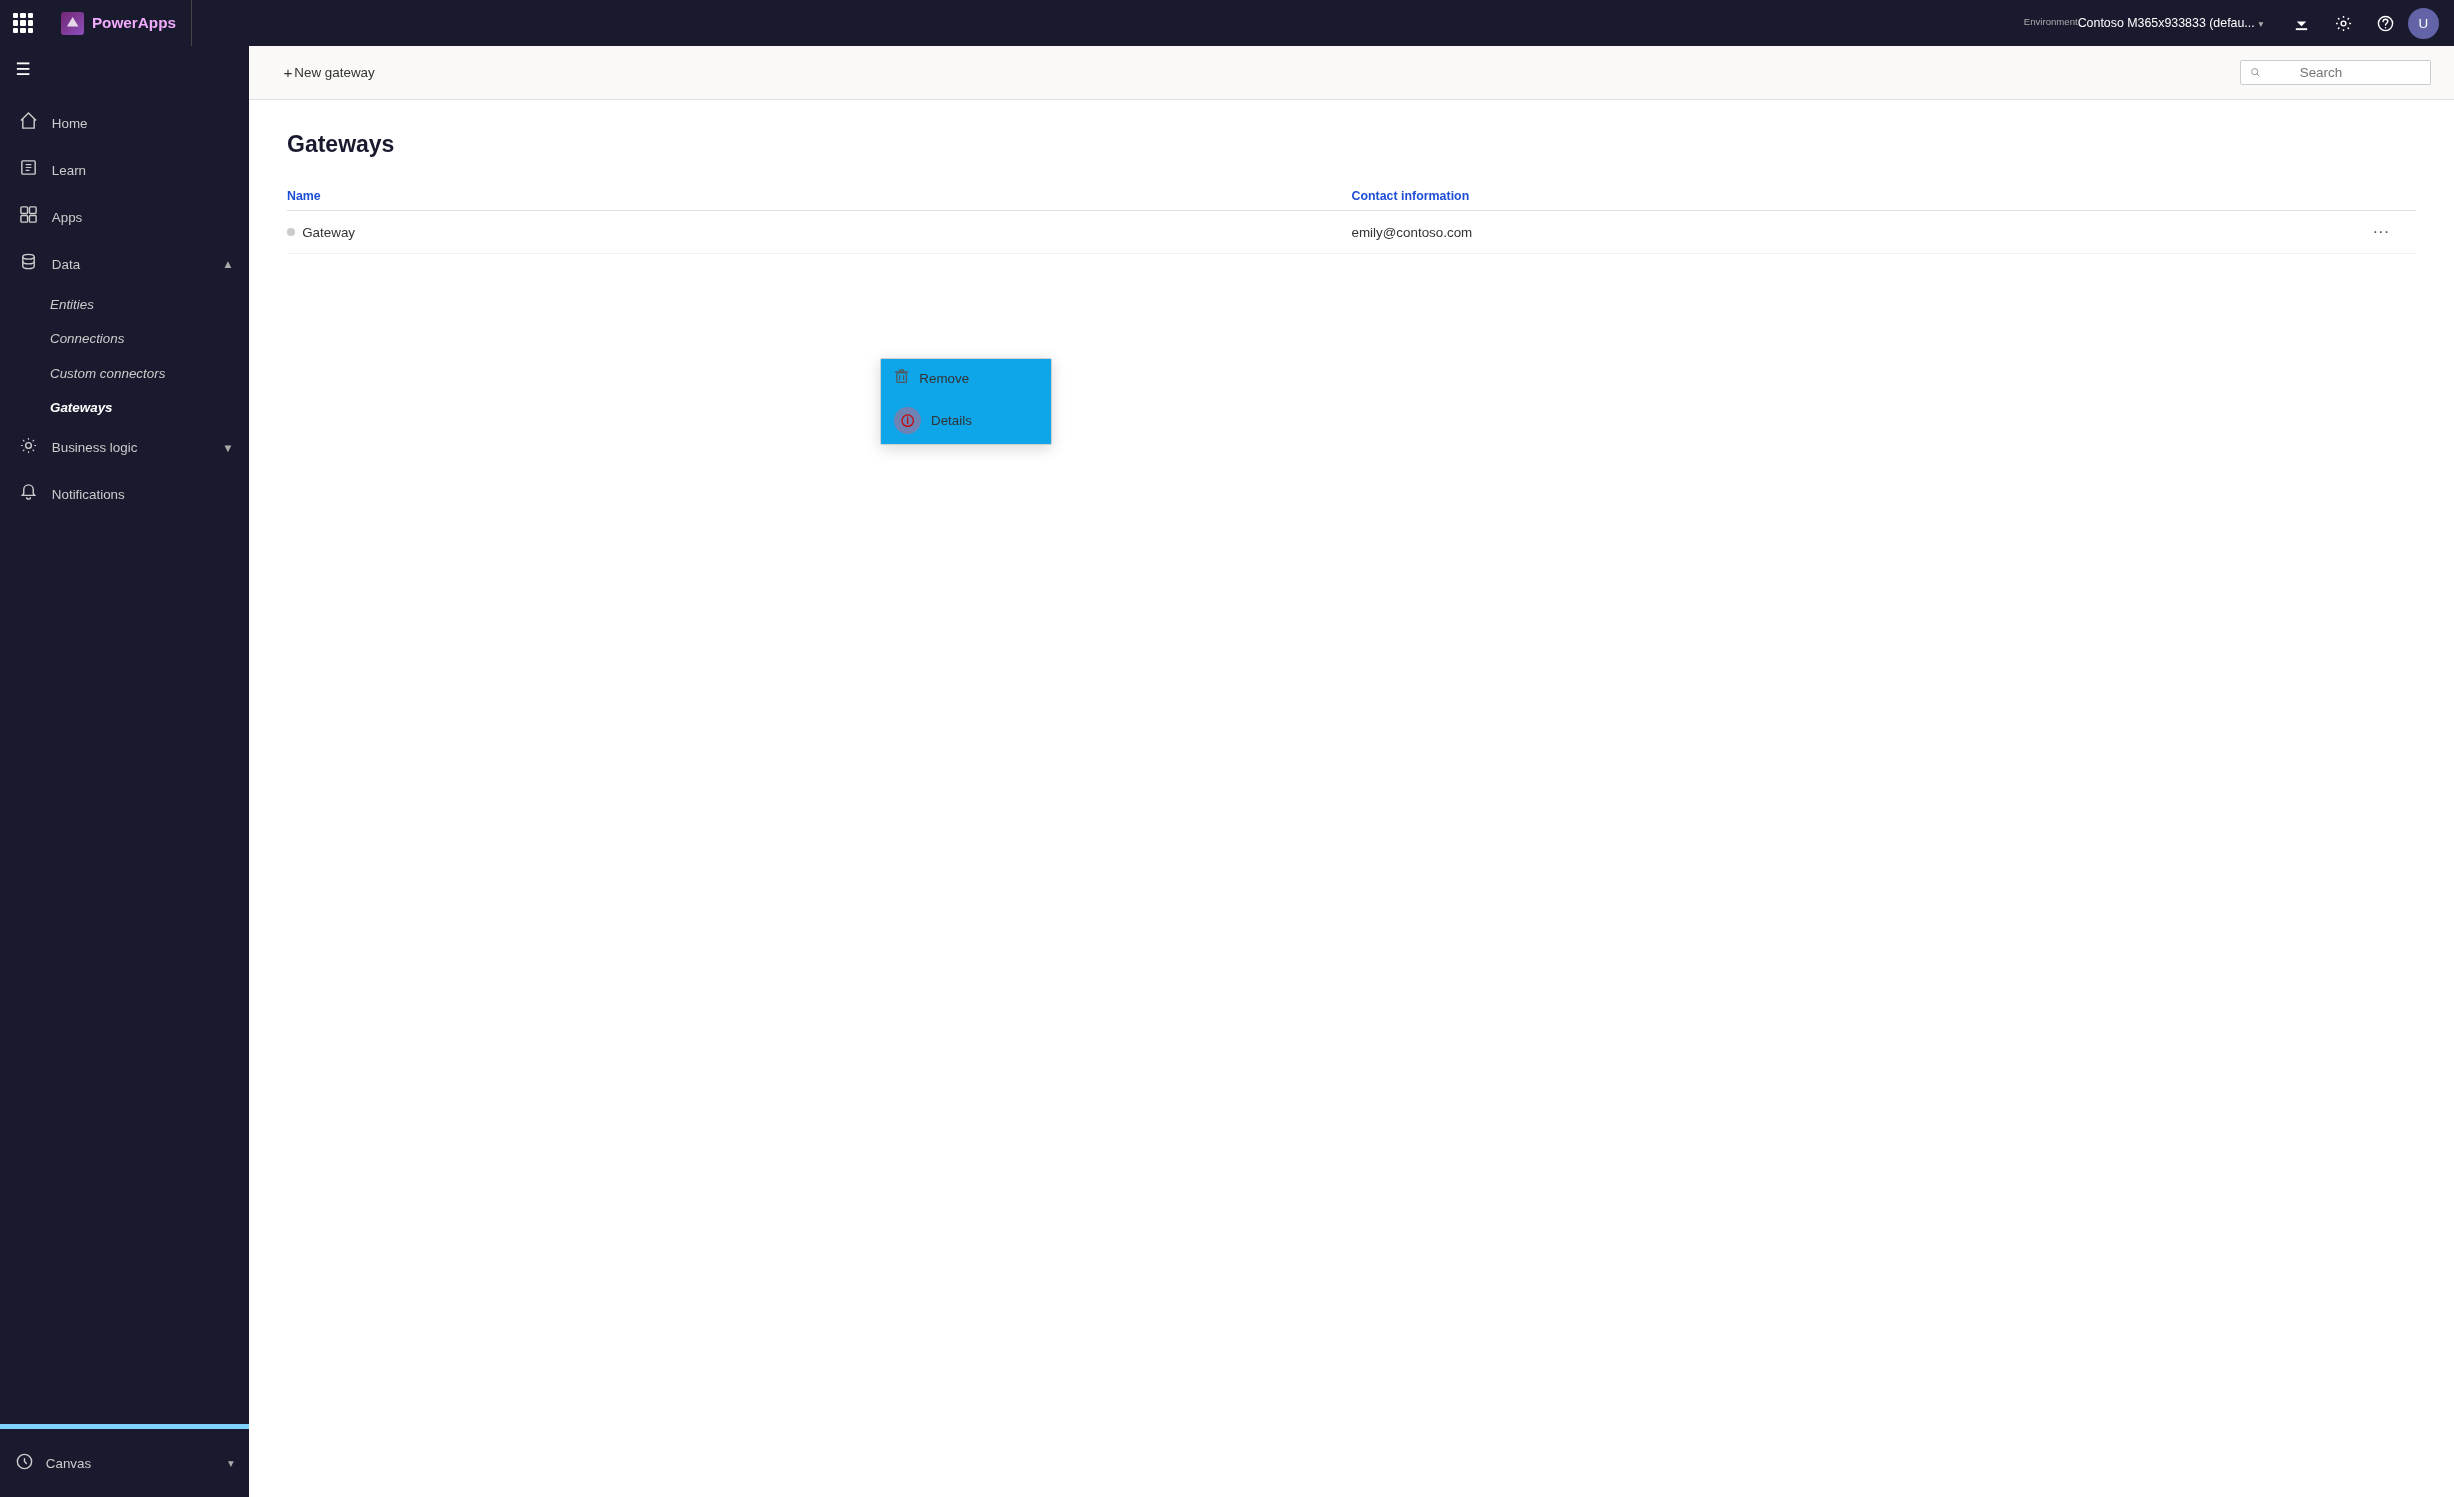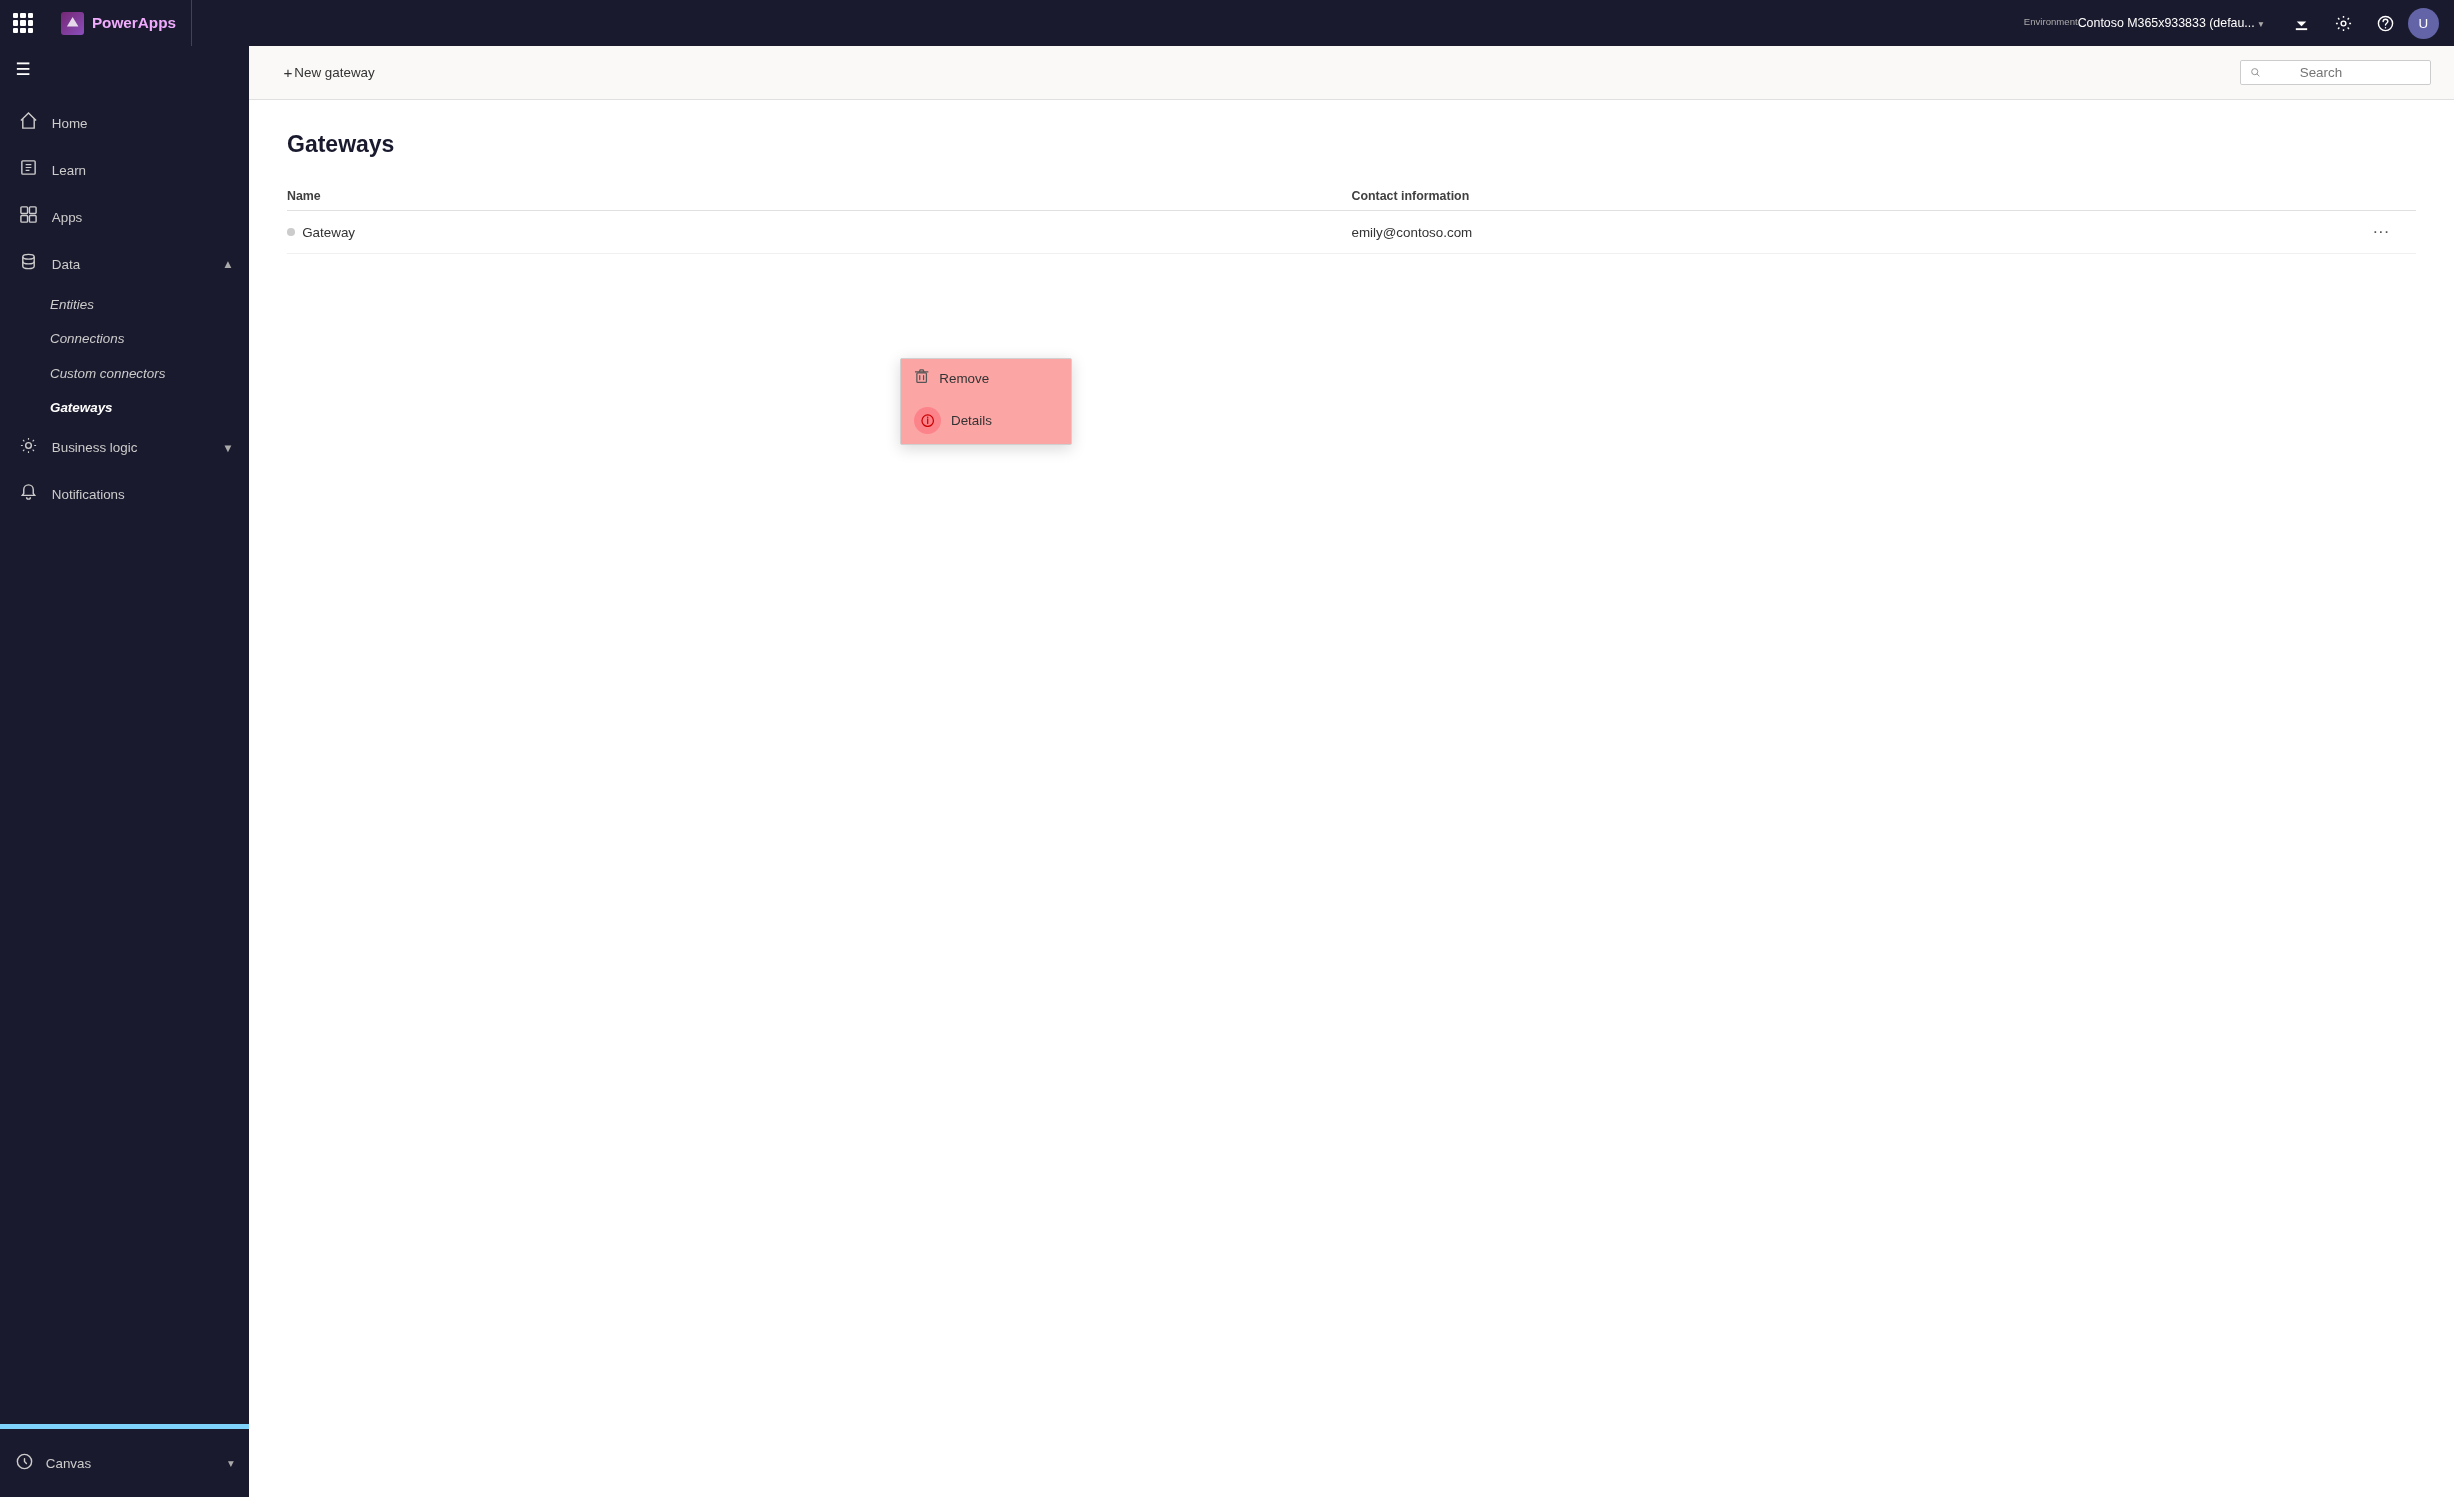--- a/index.html
+++ b/index.html
@@ -180,21 +180,21 @@
       font-weight: 600;
       color: #1a1a2e;
       margin-bottom: 23px;
     }
     .table-header {
       display: grid;
       grid-template-columns: 1fr 1fr;
       padding: 7.6px 0;
       border-bottom: 1.9px solid #e0e0e0;
       font-size: 12.4px;
-      color: #404040;
+      color: #1d4ed8;
       font-weight: 600;
     }
     .table-row {
       display: grid;
       grid-template-columns: 1fr 1fr;
       padding: 13.4px 0;
       border-bottom: 1px solid #f0f0f0;
       align-items: center;
       position: relative;
     }
@@ -211,29 +211,28 @@
       padding: 3.8px 7.6px;
       border-radius: 1.9px;
     }
     .row-indicator {
       width: 7.6px; height: 7.6px; border-radius: 50%; background: #ccc; flex-shrink: 0;
     }
 
     
     .context-menu {
       position: absolute;
-      background: #fca5a5;
+      background: #0ea5e9;
       border: 1px solid #d0d0d0;
       border-radius: 1.9px;
       box-shadow: 0 3.8px 15.3px rgba(0,0,0,0.15);
       z-index: 200;
       width: 172px;
       top: 258px;
       left: 631px;
-      margin-left: 20px;
     }
     .context-menu-item {
       display: flex; align-items: center; gap: 9.6px;
       padding: 9.6px 13.4px;
       cursor: pointer;
       font-size: 13.4px;
       color: #333;
     }
     .context-menu-item .menu-icon { font-size: 15.3px; color: #555; }
     .details-circle {

